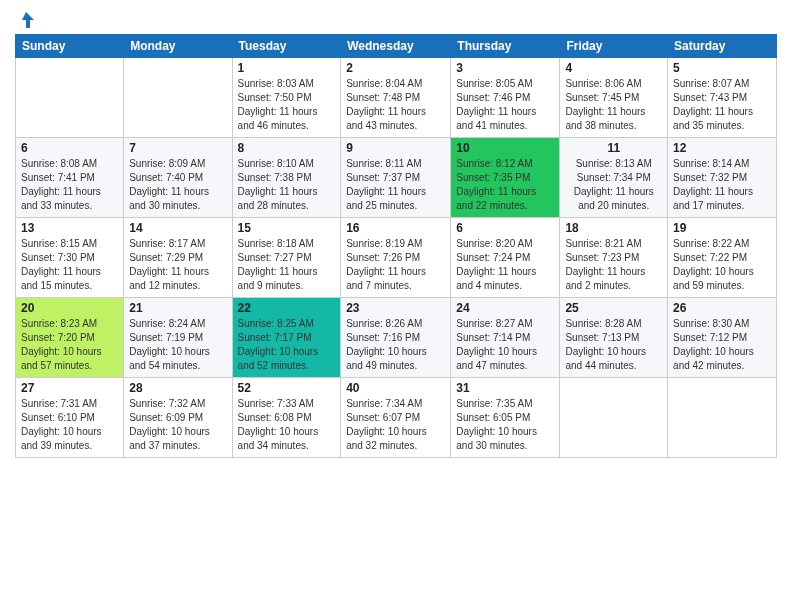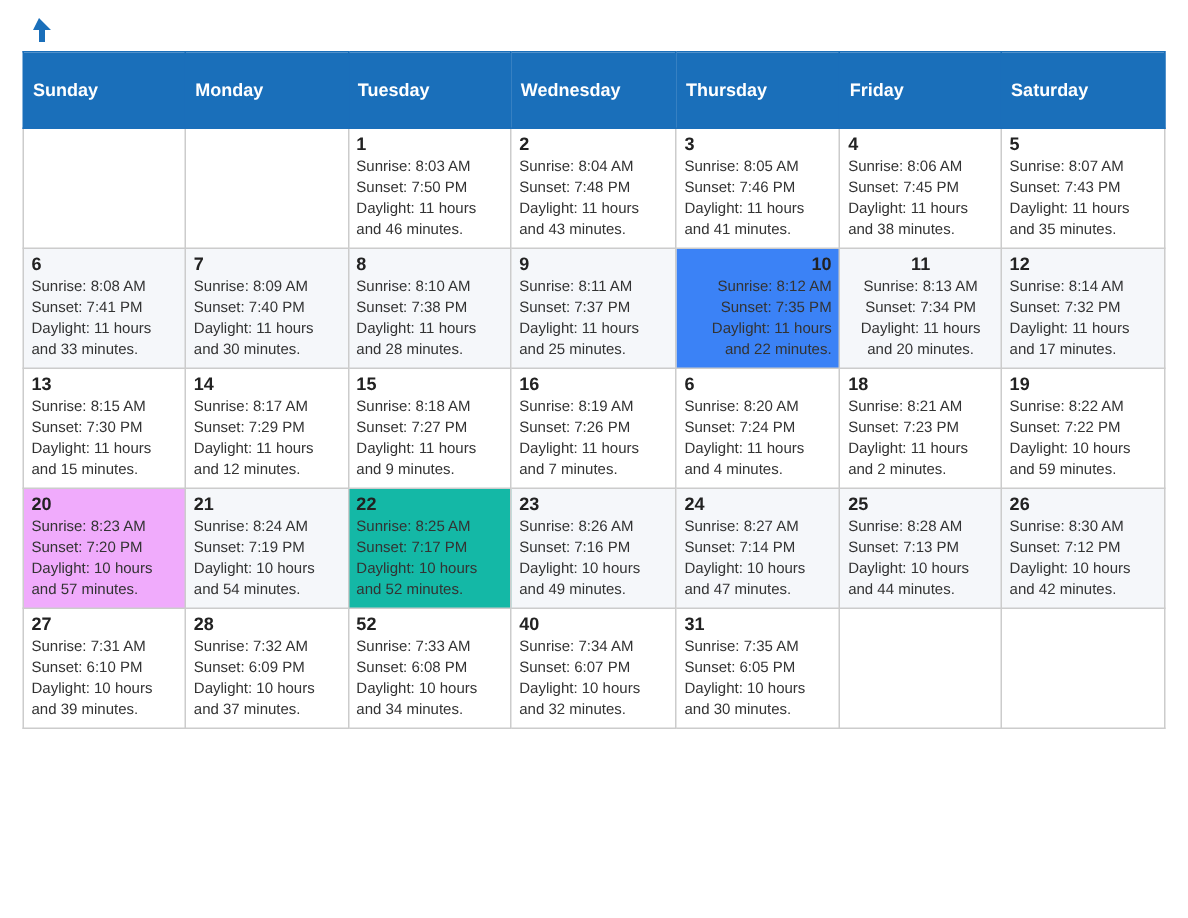--- a/index.html
+++ b/index.html
@@ -49,21 +49,21 @@
     }
     .calendar {
       width: 100%;
       border-collapse: collapse;
       font-size: 10px;
     }
     .calendar th {
       background: #1a6fba;
       color: #fff;
       text-align: left;
-      padding: 18px 6px;
+      padding: 4px 6px;
       font-size: 12px;
       font-weight: 600;
       border: 1px solid #1a6fba;
     }
     .calendar td {
       border: 1px solid #ccc;
       vertical-align: top;
       padding: 3px 5px;
       width: 113px;
       min-height: 70px;
@@ -158,21 +158,21 @@
             <div class="day-info">Sunrise: 8:09 AM<br>Sunset: 7:40 PM<br>Daylight: 11 hours and 30 minutes.</div>
           </td>
           <td style="background: rgb(245, 247, 250);">
             <span class="day-number">8</span>
             <div class="day-info">Sunrise: 8:10 AM<br>Sunset: 7:38 PM<br>Daylight: 11 hours and 28 minutes.</div>
           </td>
           <td style="background: rgb(245, 247, 250);">
             <span class="day-number">9</span>
             <div class="day-info">Sunrise: 8:11 AM<br>Sunset: 7:37 PM<br>Daylight: 11 hours and 25 minutes.</div>
           </td>
-          <td style="background: #3b82f6; text-align: right;">
+          <td style="background: #22c55e;">
             <span class="day-number">10</span>
             <div class="day-info">Sunrise: 8:12 AM<br>Sunset: 7:35 PM<br>Daylight: 11 hours and 22 minutes.</div>
           </td>
           <td style="background: rgb(245, 247, 250); text-align: center;">
             <span class="day-number">11</span>
             <div class="day-info">Sunrise: 8:13 AM<br>Sunset: 7:34 PM<br>Daylight: 11 hours and 20 minutes.</div>
           </td>
           <td style="background: rgb(245, 247, 250);">
             <span class="day-number">12</span>
             <div class="day-info">Sunrise: 8:14 AM<br>Sunset: 7:32 PM<br>Daylight: 11 hours and 17 minutes.</div>
@@ -202,21 +202,21 @@
           <td>
             <span class="day-number">18</span>
             <div class="day-info">Sunrise: 8:21 AM<br>Sunset: 7:23 PM<br>Daylight: 11 hours and 2 minutes.</div>
           </td>
           <td>
             <span class="day-number">19</span>
             <div class="day-info">Sunrise: 8:22 AM<br>Sunset: 7:22 PM<br>Daylight: 10 hours and 59 minutes.</div>
           </td>
         </tr>
         <tr>
-          <td style="background: #f0abfc;">
+          <td style="background: #bef264;">
             <span class="day-number">20</span>
             <div class="day-info">Sunrise: 8:23 AM<br>Sunset: 7:20 PM<br>Daylight: 10 hours and 57 minutes.</div>
           </td>
           <td style="background: rgb(245, 247, 250);">
             <span class="day-number">21</span>
             <div class="day-info">Sunrise: 8:24 AM<br>Sunset: 7:19 PM<br>Daylight: 10 hours and 54 minutes.</div>
           </td>
           <td style="background: #14b8a6;">
             <span class="day-number">22</span>
             <div class="day-info">Sunrise: 8:25 AM<br>Sunset: 7:17 PM<br>Daylight: 10 hours and 52 minutes.</div>

